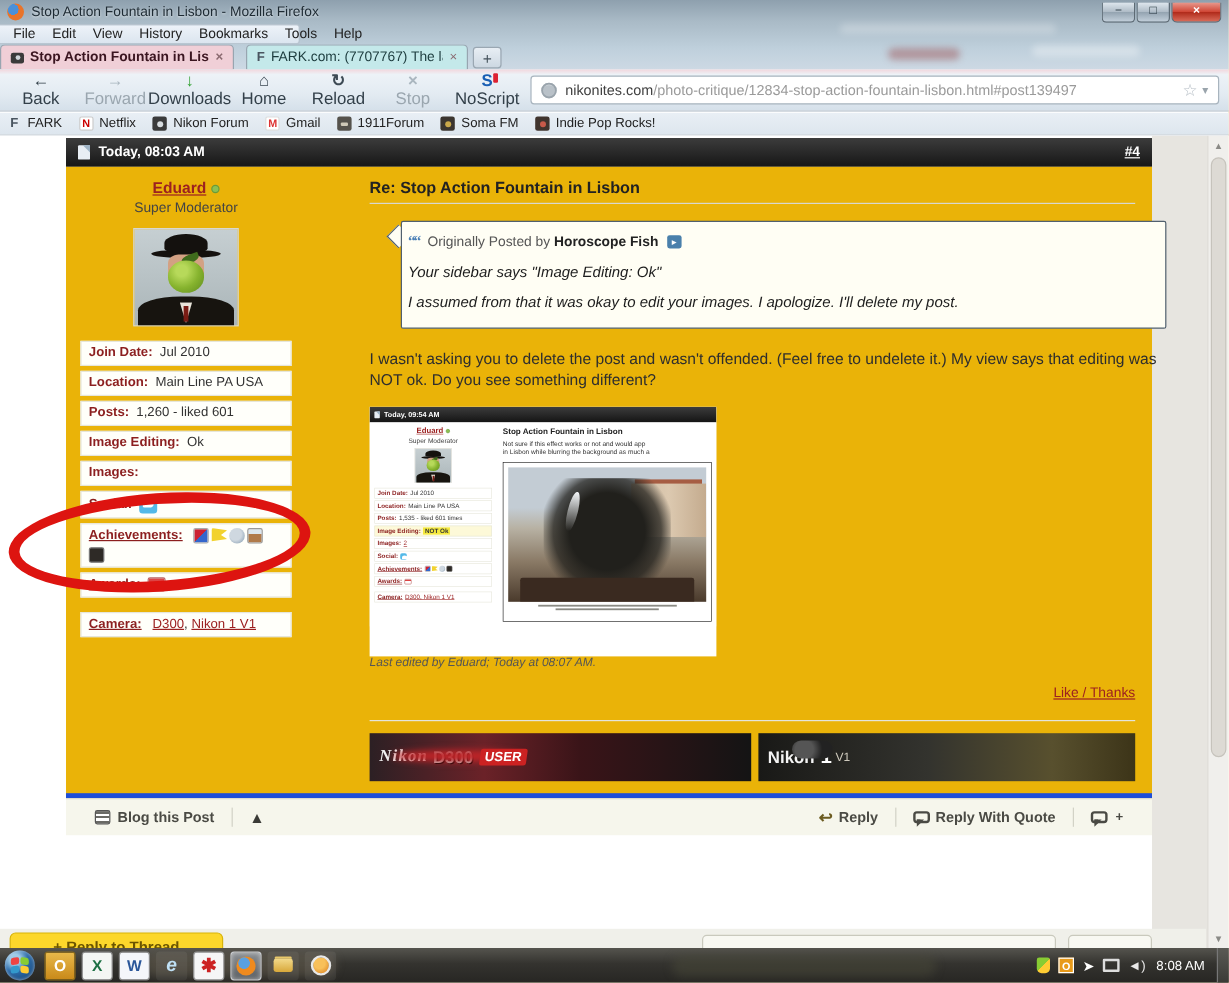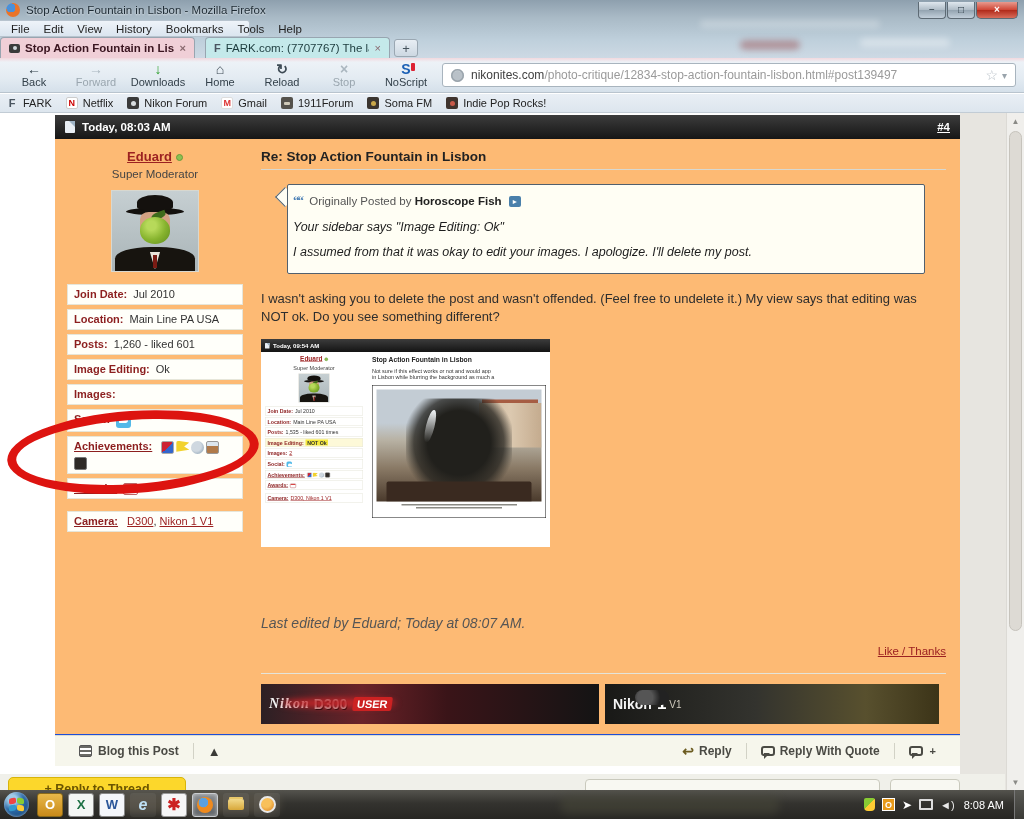--- a/index.html
+++ b/index.html
@@ -34,21 +34,21 @@
   .fav-fark { font-weight:bold; color:#4a5560; font-size:11px; margin-right:5px; }
   .newtab { width:24px; height:18px; margin-bottom:1px; border:1px solid #9aa7b2; border-radius:3px;
     background:linear-gradient(#e8eef4,#cdd8e2); color:#45525c; font-size:13px; display:flex; align-items:center; justify-content:center; }
 
   
   .navbar { position:absolute; top:58px; left:0; width:1024px; height:35px;
     background:linear-gradient(#f2d8de,#edf2f7 12%,#e3ebf2 60%,#d5e0ea); border-bottom:1px solid #b9c4ce;
     display:flex; align-items:center; padding:0 8px; }
   .navbtn { display:flex; flex-direction:column; align-items:center; margin-right:10px; width:52px; }
   .navbtn .g { font-size:14px; line-height:14px; font-weight:bold; }
-  .navbtn .l { font-size:11px; color:#33404a; }
+  .navbtn .l { font-size:14px; color:#33404a; }
   .g.back { color:#2f3d46; } .g.fwd { color:#aab6bf; } .g.dl { color:#2fa02f; }
   .g.home { color:#3d4a54; } .g.rel { color:#3d4a54; } .g.stop { color:#aab6bf; }
   .g.ns { color:#1a5fb4; position:relative; }
   .g.ns:after { content:""; position:absolute; right:-4px; top:1px; width:4px; height:8px; background:#d23; border-radius:1px; }
   .navbtn.dis .l { color:#9aa6af; }
   .urlbar { flex:1; height:24px; background:#fff; border:1px solid #a8b4be; border-radius:3px;
     display:flex; align-items:center; padding:0 8px; font-size:12px; }
   .globe { width:13px; height:13px; border-radius:50%; background:#b9c1c8; margin-right:7px; flex:none;
     box-shadow:inset 0 0 0 1.5px #9aa4ac, inset 0 3px 0 -1px #cfd6db; }
   .udomain { color:#404040; }
@@ -77,21 +77,21 @@
   .sarrow.down { position:absolute; bottom:0; width:100%; }
   .sthumb { position:absolute; top:18px; left:2px; width:13px; height:500px; background:#dddad4; border:1px solid #c6c3bc; border-radius:7px; }
 
   .content { position:absolute; left:55px; top:2px; width:905px; }
   .postheader { height:24px; background:linear-gradient(#3c3c3c,#161616); color:#fff; display:flex; align-items:center; padding:0 10px; }
   .pageicon { width:10px; height:12px; background:#e8eef4; border-radius:1px; margin-right:7px; position:relative; }
   .pageicon:after { content:""; position:absolute; right:0; top:0; border:3px solid #9fb4c6; border-left-color:transparent; border-bottom-color:transparent; }
   .ptime { font-size:11.5px; font-weight:bold; }
   .pnum { margin-left:auto; font-size:11.5px; font-weight:bold; text-decoration:underline; }
 
-  .postbody { display:flex; background:#fdba74; border-bottom:1px solid #1d4ed8; }
+  .postbody { display:flex; background:#eab308; border-bottom:4px solid #1d4ed8;gap:47px; }
   .sidebar { width:196px; flex:none; padding:10px 8px 10px 12px; position:relative; }
   .uname { text-align:center; font-size:13px; font-weight:bold; }
   .uname a { color:#9c2121; text-decoration:underline; }
   .odot { display:inline-block; width:7px; height:7px; border-radius:50%; background:#8cc152; border:1px solid #6a9a3a; margin-left:4px; }
   .utitle { text-align:center; font-size:11.5px; color:#444; margin-top:4px; }
 
   .avatar { width:88px; height:82px; margin:10px auto 12px; position:relative; overflow:hidden;
     background:linear-gradient(#c6cfd2,#aab5b8); border:1px solid #d8d8d0; }
   .avatar .brim { position:absolute; left:16%; top:21%; width:68%; height:9%; background:#14110e; border-radius:50%; }
   .avatar .dome { position:absolute; left:29%; top:5%; width:42%; height:19%; background:#14110e; border-radius:50% 50% 20% 20%; }
@@ -158,21 +158,21 @@
     background:linear-gradient(180deg,#c3ccd4 0 30%,#b8b2a4 45%,#8a7a66 70%,#4a3a2c 100%); }
   .mphoto .bld { position:absolute; right:0; top:12%; width:38%; height:40%; background:linear-gradient(90deg,#cdbaa2,#dcc9b0 50%,#c4ab8e); }
   .mphoto .roof { position:absolute; right:2%; top:9%; width:34%; height:6%; background:#a65d43; }
   .mphoto .statue { position:absolute; left:18%; top:8%; width:64%; height:88%;
     background:radial-gradient(ellipse at 50% 45%, #21201c 0 42%, rgba(33,32,28,.75) 60%, transparent 75%); }
   .mphoto .spray { position:absolute; left:30%; top:18%; width:5%; height:30%; background:linear-gradient(#f2f5f7,transparent); border-radius:50%; transform:rotate(14deg); }
   .mphoto .base { position:absolute; bottom:0; left:6%; width:88%; height:18%; background:#3a2a20; border-radius:4px 4px 0 0; }
   .mcap { height:3px; background:#8a8a84; margin:5px auto 0; width:70%; }
   .mcap.c2 { width:52%; margin-top:3px; }
 
-  .lastedit { font-style:italic; font-size:14px; color:#555; margin-top:68px; }
+  .lastedit { font-style:italic; font-size:10px; color:#555; }
   .likethanks { text-align:right; font-size:11.5px; margin-top:14px; }
   .likethanks a { color:#9c2121; text-decoration:underline; }
 
   .banners { display:flex; gap:6px; margin-top:16px; border-top:1px solid #e4e4da; padding-top:10px; }
   .banner { height:40px; display:flex; align-items:center; justify-content:flex-start; padding:0 8px; overflow:hidden; position:relative; }
   .banner.b1 { width:338px; background:linear-gradient(90deg,#2c2024,#6b2228 30%,#3a1418 55%,#141414); }
   .banner.b1:before { content:""; position:absolute; left:6%; top:35%; width:34%; height:26%; background:#c02428; border-radius:50%; filter:blur(3px); }
   .b1 .nk { color:#f2f2f2; font-weight:bold; font-style:italic; font-size:14px; letter-spacing:1px; font-family:"Liberation Serif",serif; }
   .b1 .md { color:#c8c8c8; font-weight:bold; font-size:14px; margin-left:4px; text-shadow:1px 1px 0 #000; }
   .b1 .us { background:#c22; color:#fff; font-weight:bold; font-size:11px; padding:1px 4px; margin-left:6px; border-radius:2px; transform:skewX(-8deg); }

